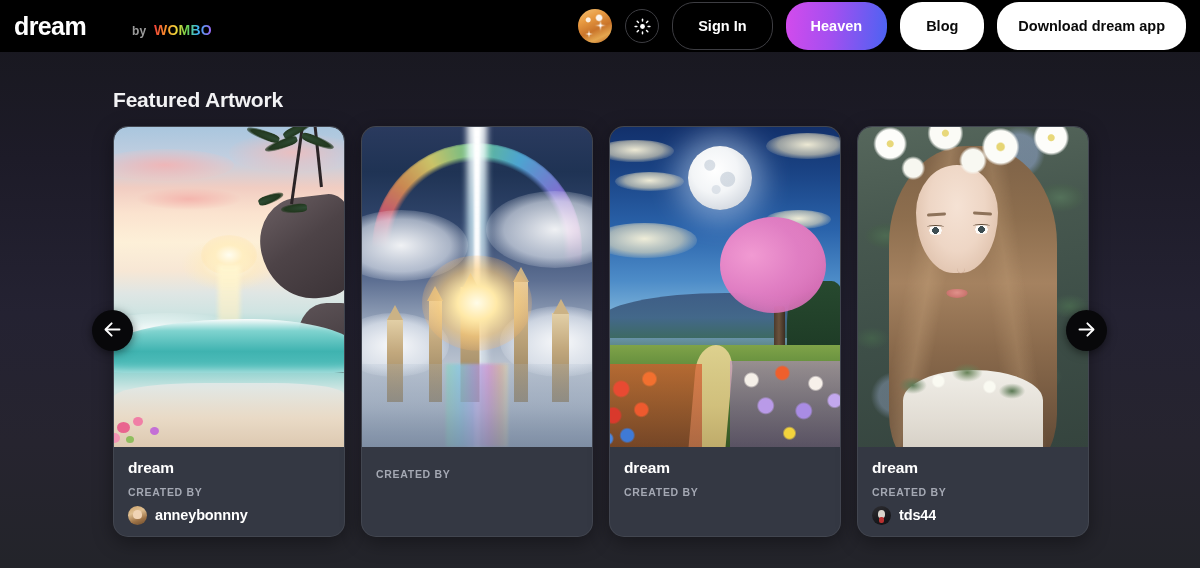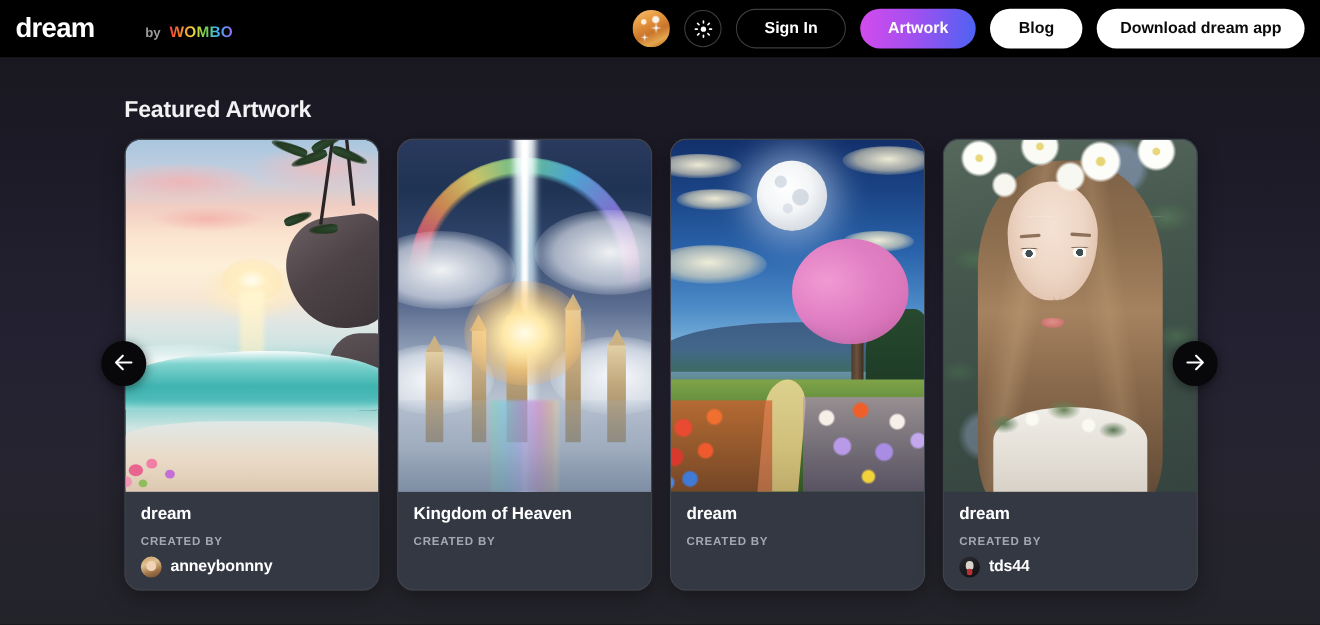--- a/index.html
+++ b/index.html
@@ -63,21 +63,21 @@
       radial-gradient(ellipse 1.6px 5px at 50% 50%, #fff 0%, rgba(255,255,255,.08) 70%, transparent 100%),
       radial-gradient(ellipse 5px 1.6px at 50% 50%, #fff 0%, rgba(255,255,255,.08) 70%, transparent 100%);
   }
   .theme-btn {
     width: 34px; height: 34px; border-radius: 50%;
     border: 1px solid #3d3d42; background: #000;
     display: flex; align-items: center; justify-content: center;
     cursor: pointer; flex: none;
   }
   .btn {
-    height: 36px; border-radius: 22px;
+    height: 48px; border-radius: 22px;
     display: inline-flex; align-items: center; justify-content: center;
     font-size: 14.5px; font-weight: 700; cursor: pointer;
     white-space: nowrap; border: none; flex: none;
   }
   .btn-signin {
     background: #000; color: #fff;
     border: 1px solid #3d3d42; padding: 0 25px;
   }
   .btn-create {
     color: #fff; padding: 0 25px;
@@ -538,21 +538,21 @@
           <line x1="1.6" y1="12" x2="4.1" y2="12"></line>
           <line x1="19.9" y1="12" x2="22.4" y2="12"></line>
           <line x1="4.5" y1="4.5" x2="6.3" y2="6.3"></line>
           <line x1="17.7" y1="17.7" x2="19.5" y2="19.5"></line>
           <line x1="4.5" y1="19.5" x2="6.3" y2="17.7"></line>
           <line x1="17.7" y1="6.3" x2="19.5" y2="4.5"></line>
         </svg>
       </div>
 
       <button class="btn btn-signin">Sign In</button>
-      <button class="btn btn-create">Artwork</button>
+      <button class="btn btn-create">Heaven</button>
       <button class="btn btn-blog">Blog</button>
       <button class="btn btn-download">Download dream app</button>
     </div>
   </div>
 
   <div class="section-title">Featured Artwork</div>
 
   <div class="carousel">
 
     <div class="card">
@@ -605,21 +605,20 @@
         <div class="tower" style="left:11%;width:16px;height:26%;"></div>
         <div class="tower" style="left:29%;width:13px;height:32%;"></div>
         <div class="tower" style="left:47%;width:19px;height:36%;transform:translateX(-50%);"></div>
         <div class="tower" style="right:28%;width:14px;height:38%;"></div>
         <div class="tower" style="right:10%;width:17px;height:28%;"></div>
         <div class="glow-center"></div>
         <div class="falls"></div>
         <div class="ground"></div>
       </div>
       <div class="card-body">
-        <div class="card-title">Kingdom of Heaven</div>
         <div class="card-createdby">CREATED BY</div>
       </div>
     </div>
 
     <div class="card">
       <div class="card-art art-moon">
         <div class="moon"></div>
         <div class="cl" style="left:-6%;top:4%;width:34%;height:7%;"></div>
         <div class="cl" style="right:-4%;top:2%;width:36%;height:8%;"></div>
         <div class="cl" style="left:2%;top:14%;width:30%;height:6%;"></div>

